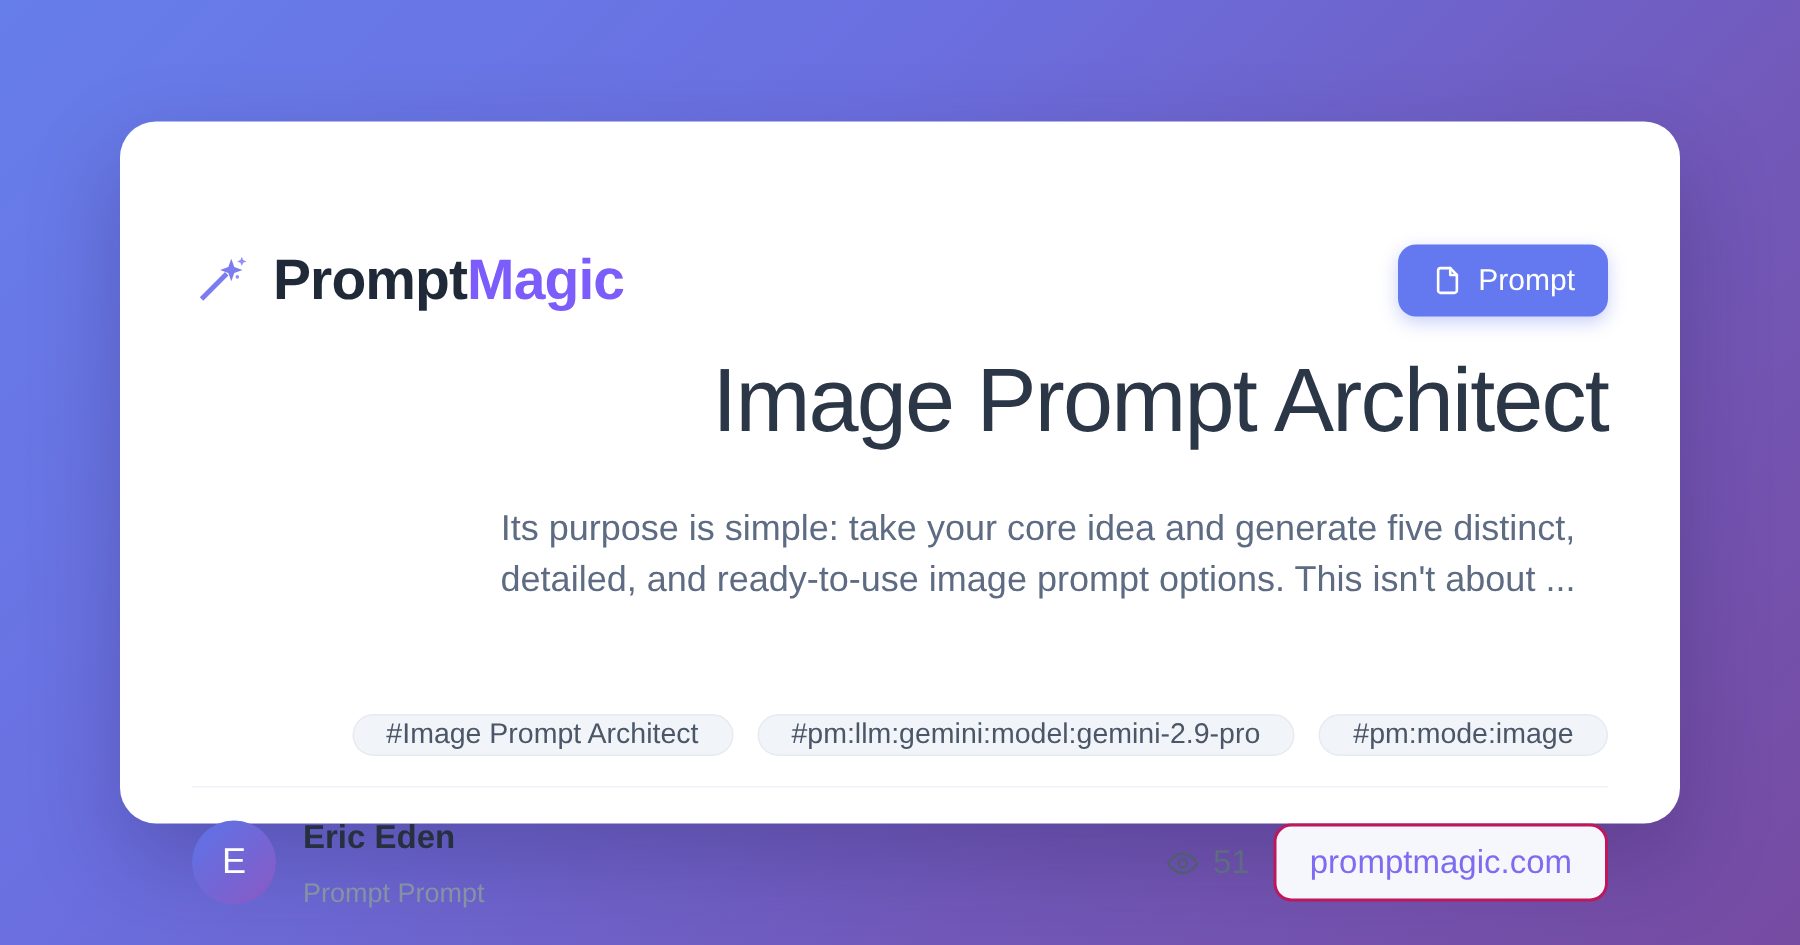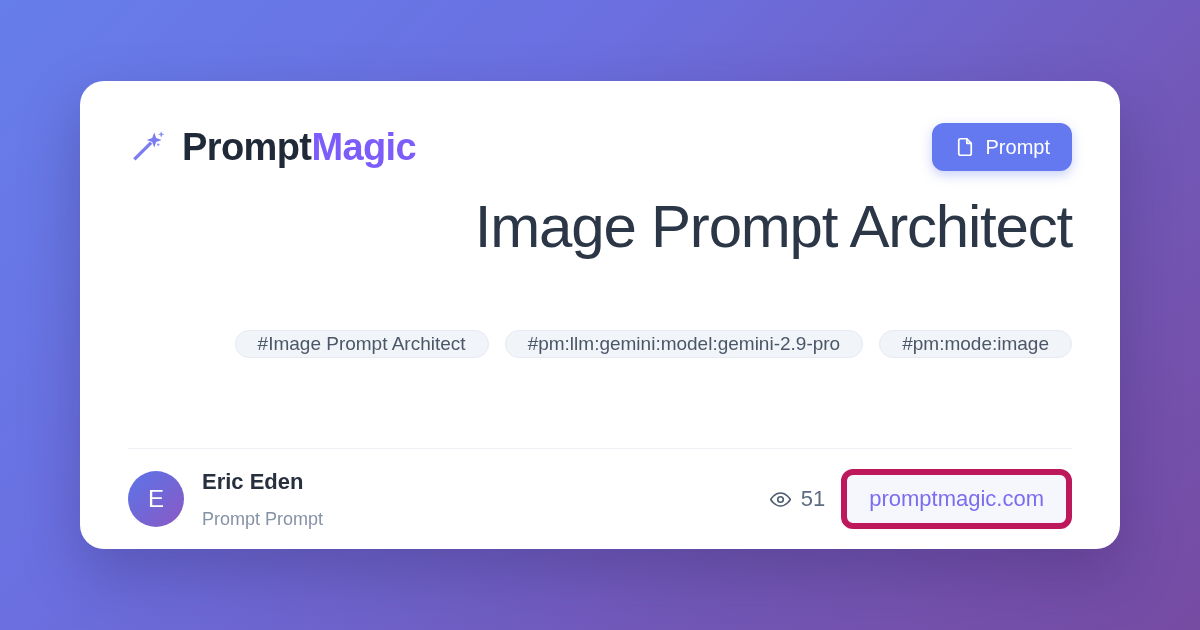--- a/index.html
+++ b/index.html
@@ -31,20 +31,21 @@
     flex-direction: column;
   }
 
   
   .card-header {
     display: flex;
     align-items: center;
     justify-content: space-between;
     height: 52px;
     flex: none;
+    margin-top: 40px;
   }
 
   .brand {
     display: flex;
     align-items: center;
     gap: 14px;
   }
 
   .brand-icon {
     width: 40px;
@@ -193,21 +194,21 @@
     align-items: center;
     gap: 9px;
     font-size: 22px;
     color: #5d6b83;
     line-height: 1;
   }
   .views svg { display: block; flex: none; }
 
   .site-badge {
     background: #f6f7fd;
-    border: 6px solid #be185d;
+    border: 2px solid #be185d;
     border-radius: 12px;
     padding: 12px 22px;
     font-size: 22px;
     color: #7c6cf0;
     line-height: 1.1;
     white-space: nowrap;
     cursor: pointer;
   }
 </style>
 </head>
@@ -237,20 +238,21 @@
           <path d="M14 3 H7 a1.8 1.8 0 0 0 -1.8 1.8 V19.2 A1.8 1.8 0 0 0 7 21 h10 a1.8 1.8 0 0 0 1.8 -1.8 V8 Z"></path>
           <path d="M14 3 v5 h4.8"></path>
         </svg>
       </span>
       <span>Prompt</span>
     </button>
   </div>
 
   <div class="card-body">
     <h1 class="page-title">Image Prompt Architect</h1>
+    <p class="page-desc">Its purpose is simple: take your core idea and generate five distinct, detailed, and ready-to-use image prompt options. This isn't about ...</p>
 
     <div class="tag-row">
       <span class="tag">#Image Prompt Architect</span>
       <span class="tag">#pm:llm:gemini:model:gemini-2.9-pro</span>
       <span class="tag">#pm:mode:image</span>
     </div>
   </div>
 
   <div class="divider"></div>
 

